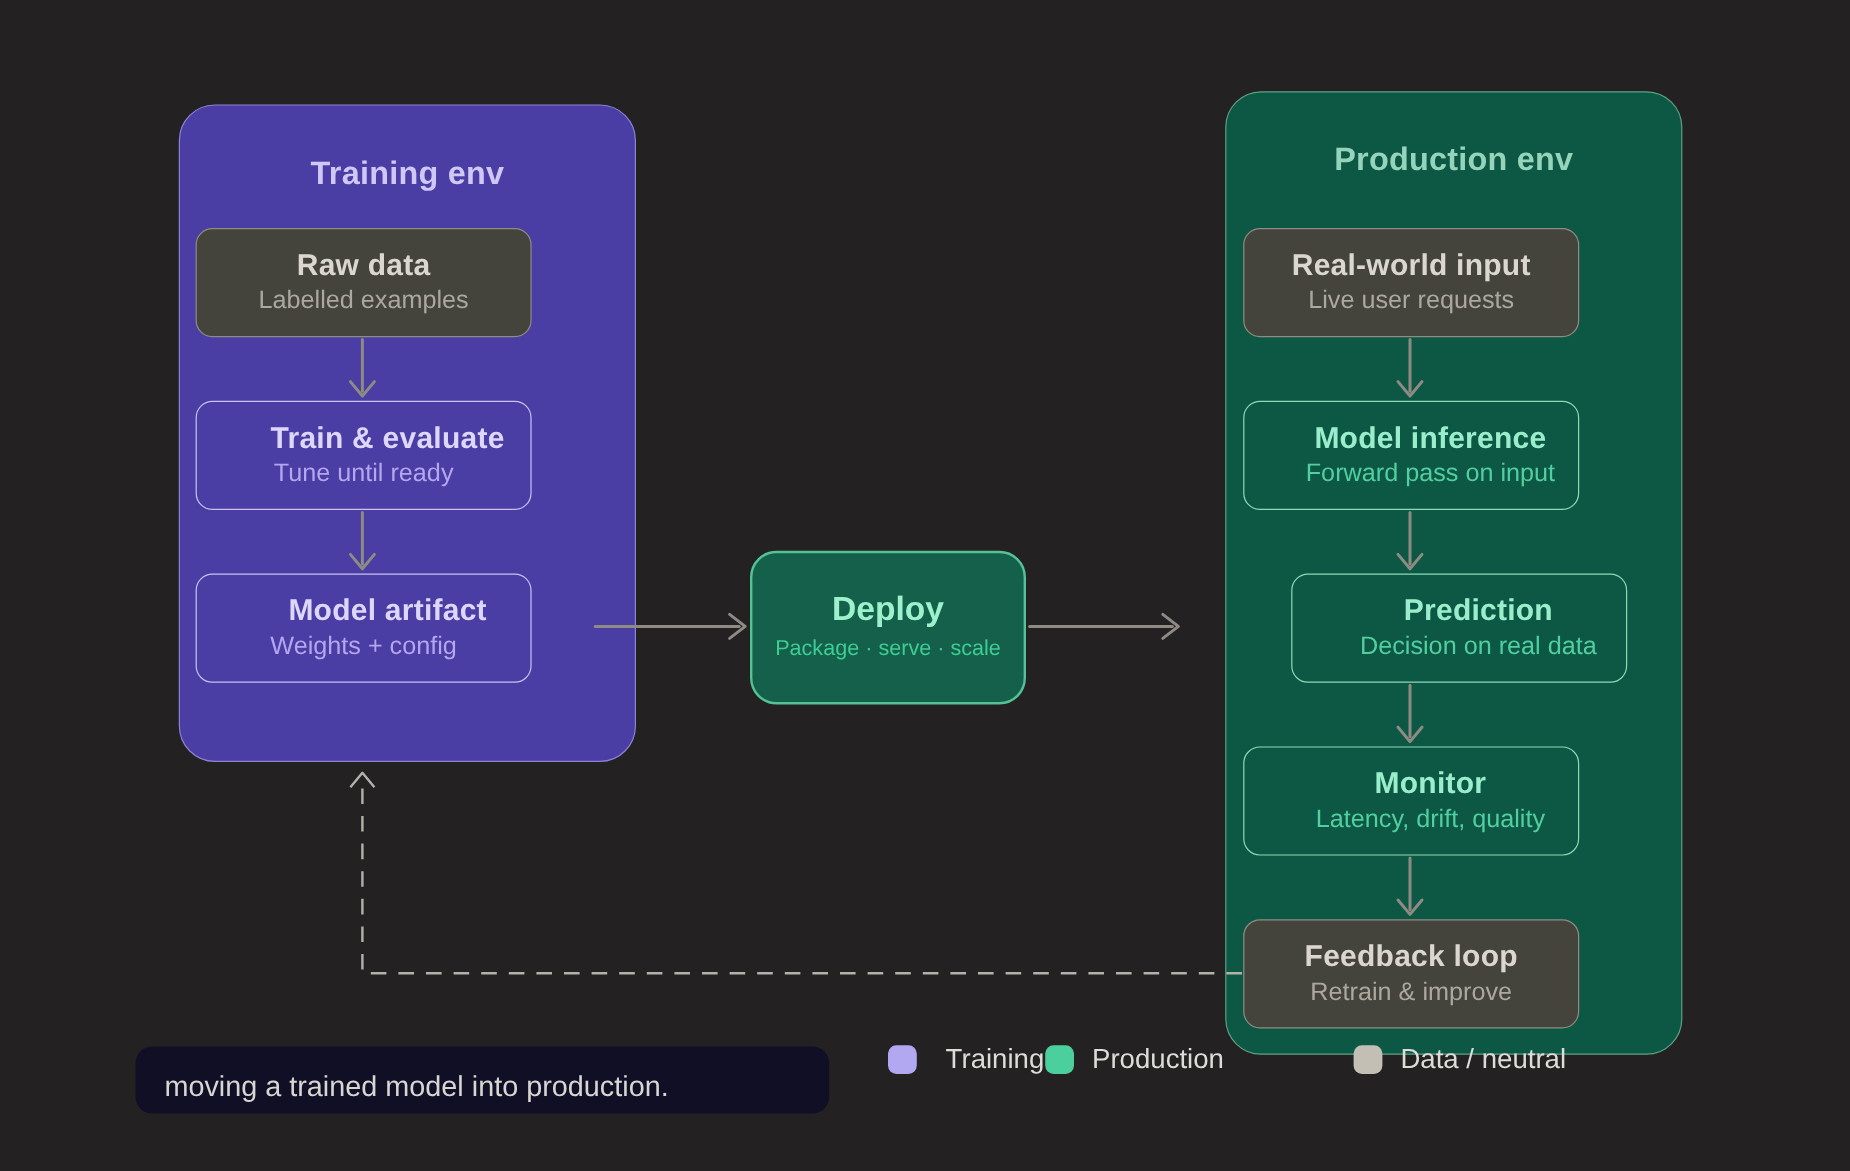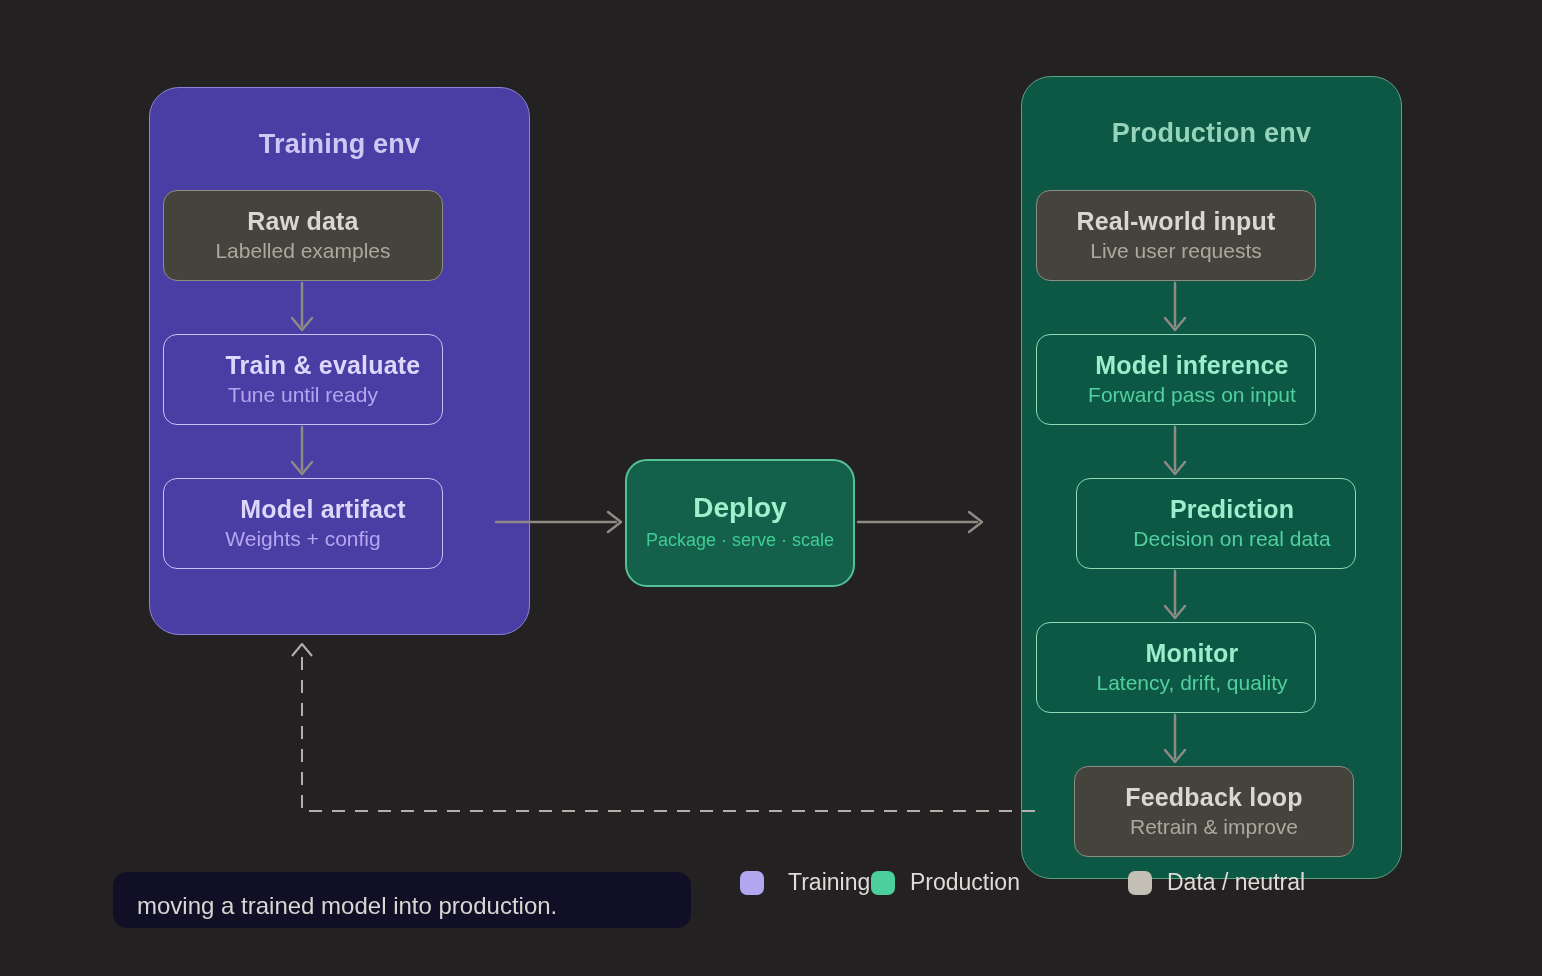--- a/index.html
+++ b/index.html
@@ -91,21 +91,21 @@
     <div class="s">Forward pass on input</div>
   </div>
   <div class="node production-o" style="left:1036px;top:478px;margin-left:40px;">
     <div class="t">Prediction</div>
     <div class="s">Decision on real data</div>
   </div>
   <div class="node production-o" style="left:1036px;top:622px;">
     <div class="t">Monitor</div>
     <div class="s">Latency, drift, quality</div>
   </div>
-  <div class="node data" style="left:1036px;top:766px;margin-left:38px;">
+  <div class="node data" style="left:1036px;top:766px;">
     <div class="t">Feedback loop</div>
     <div class="s">Retrain &amp; improve</div>
   </div>
 
   <svg class="overlay" width="1542" height="976" viewBox="0 0 1542 976">
     <g stroke="#8d8b84" stroke-width="2.5" fill="none" stroke-linecap="round" stroke-linejoin="round">
 
       <path d="M302 283 V326"></path>
       <path d="M292 318 L302 330 L312 318"></path>
       <path d="M302 427 V470"></path>

